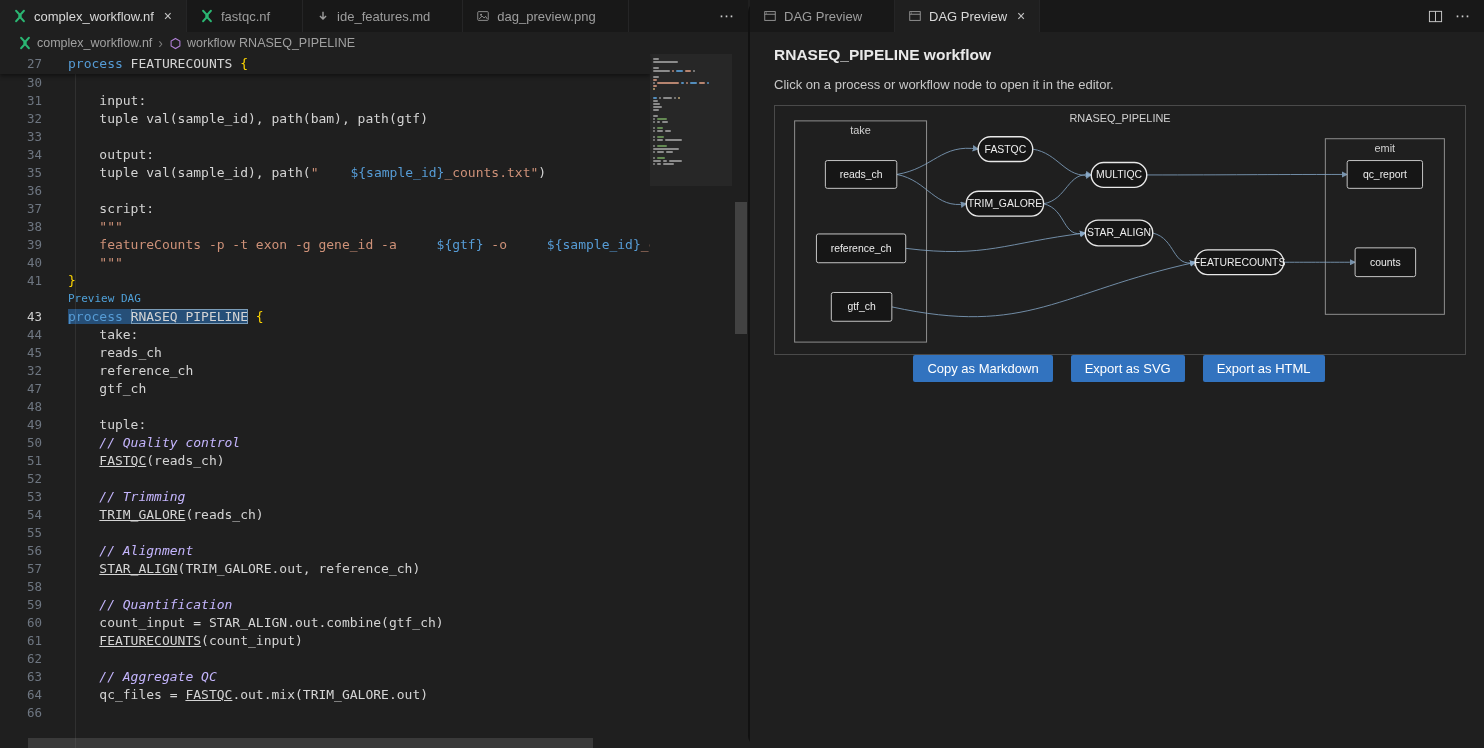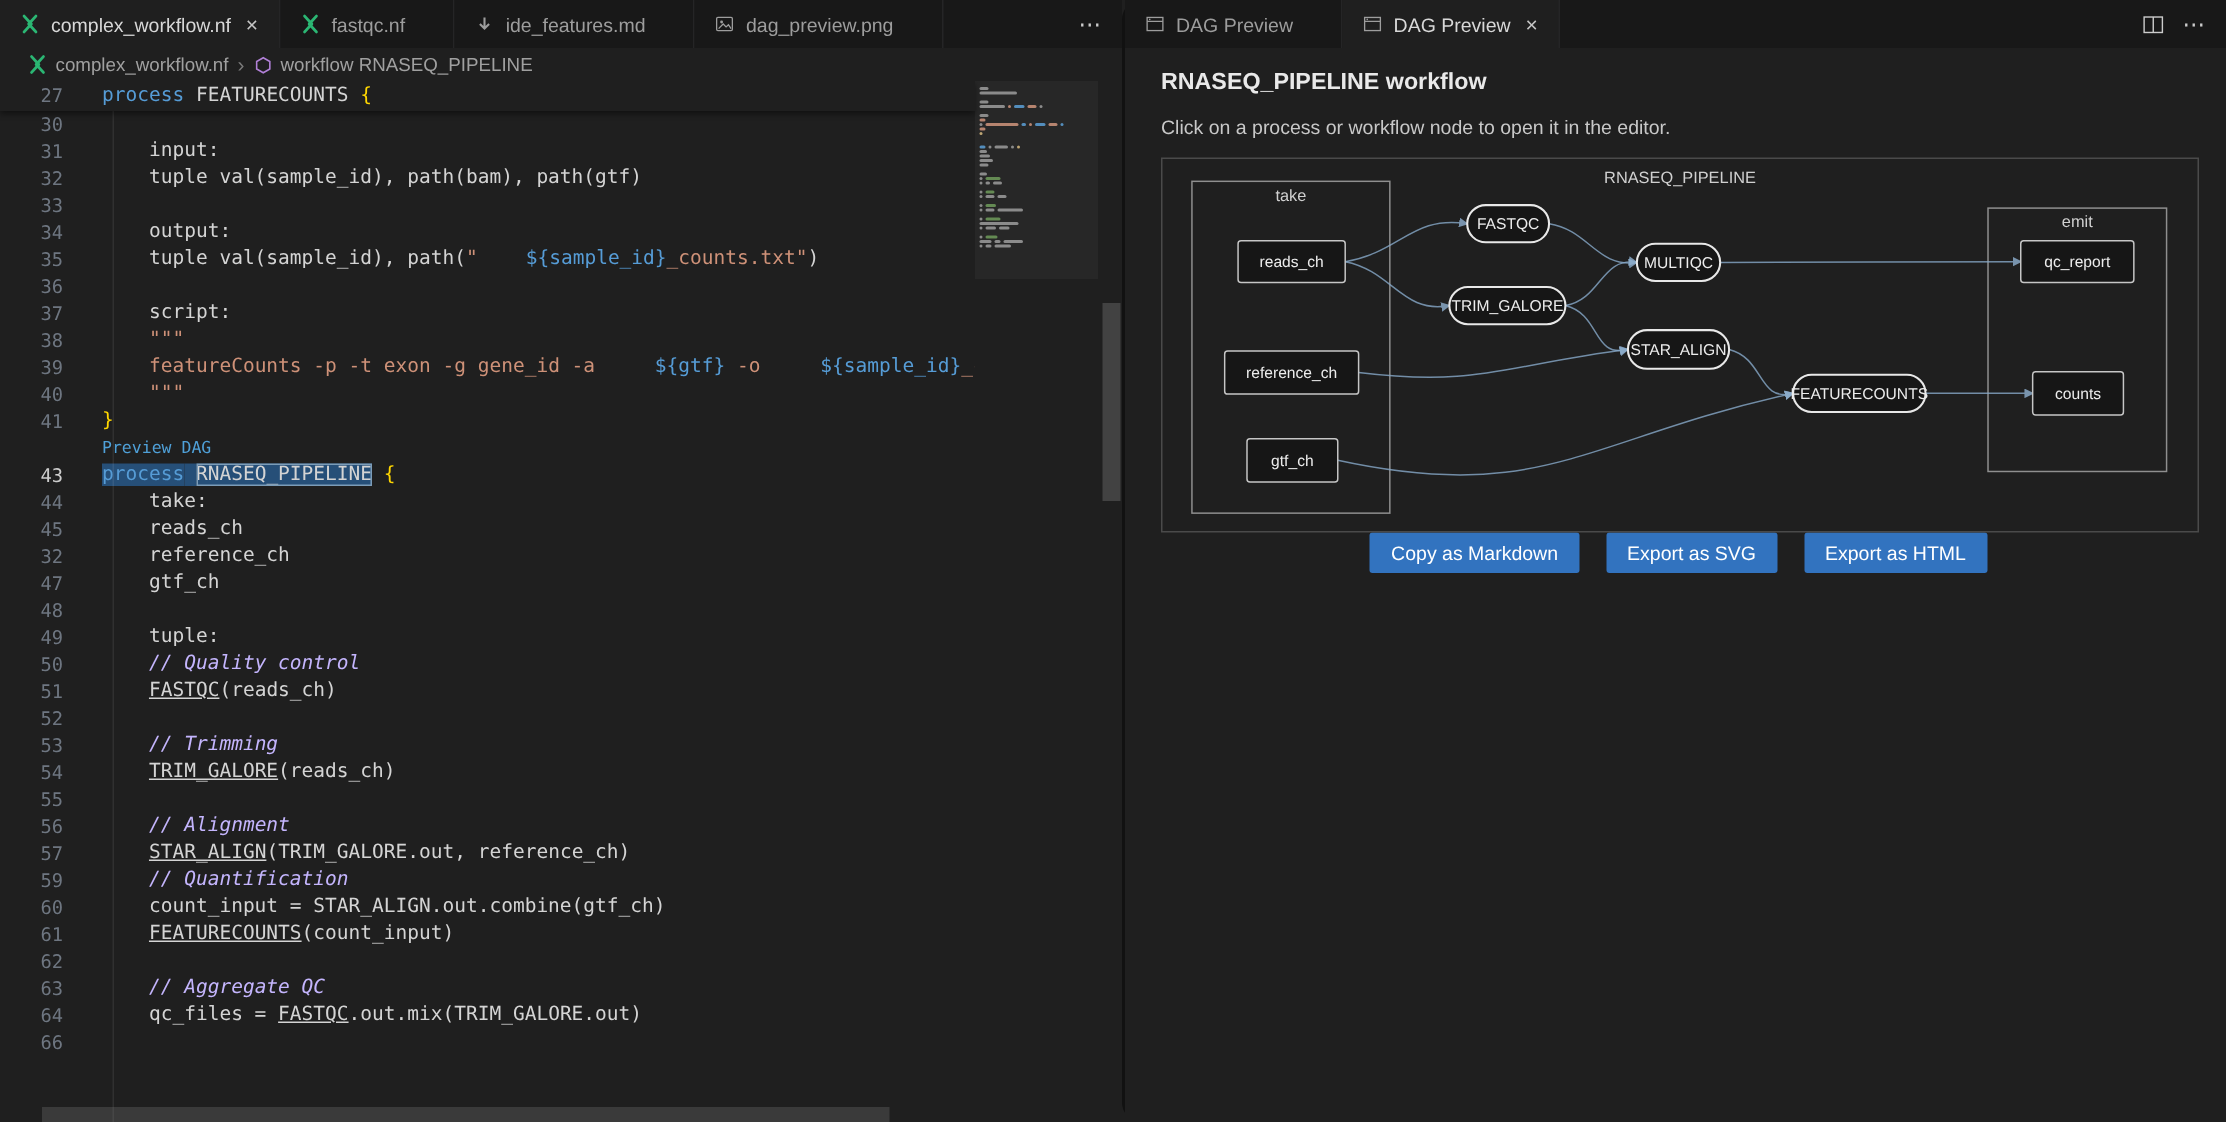--- a/index.html
+++ b/index.html
@@ -259,20 +259,24 @@
             <span class="num">55</span>
             <span class="code"></span>
           </div>
           <div class="row">
             <span class="num">56</span>
             <span class="code"><span class="c-pln">    </span><span class="c-cmt">// Alignment</span></span>
           </div>
           <div class="row">
             <span class="num">57</span>
             <span class="code"><span class="c-pln">    </span><span class="c-pln u">STAR_ALIGN</span><span class="c-pln">(TRIM_GALORE.out, reference_ch)</span></span>
+          </div>
+          <div class="row">
+            <span class="num">58</span>
+            <span class="code"></span>
           </div>
           <div class="row">
             <span class="num">59</span>
             <span class="code"><span class="c-pln">    </span><span class="c-cmt">// Quantification</span></span>
           </div>
           <div class="row">
             <span class="num">60</span>
             <span class="code"><span class="c-pln">    count_input = STAR_ALIGN.out.combine(gtf_ch)</span></span>
           </div>
           <div class="row">

